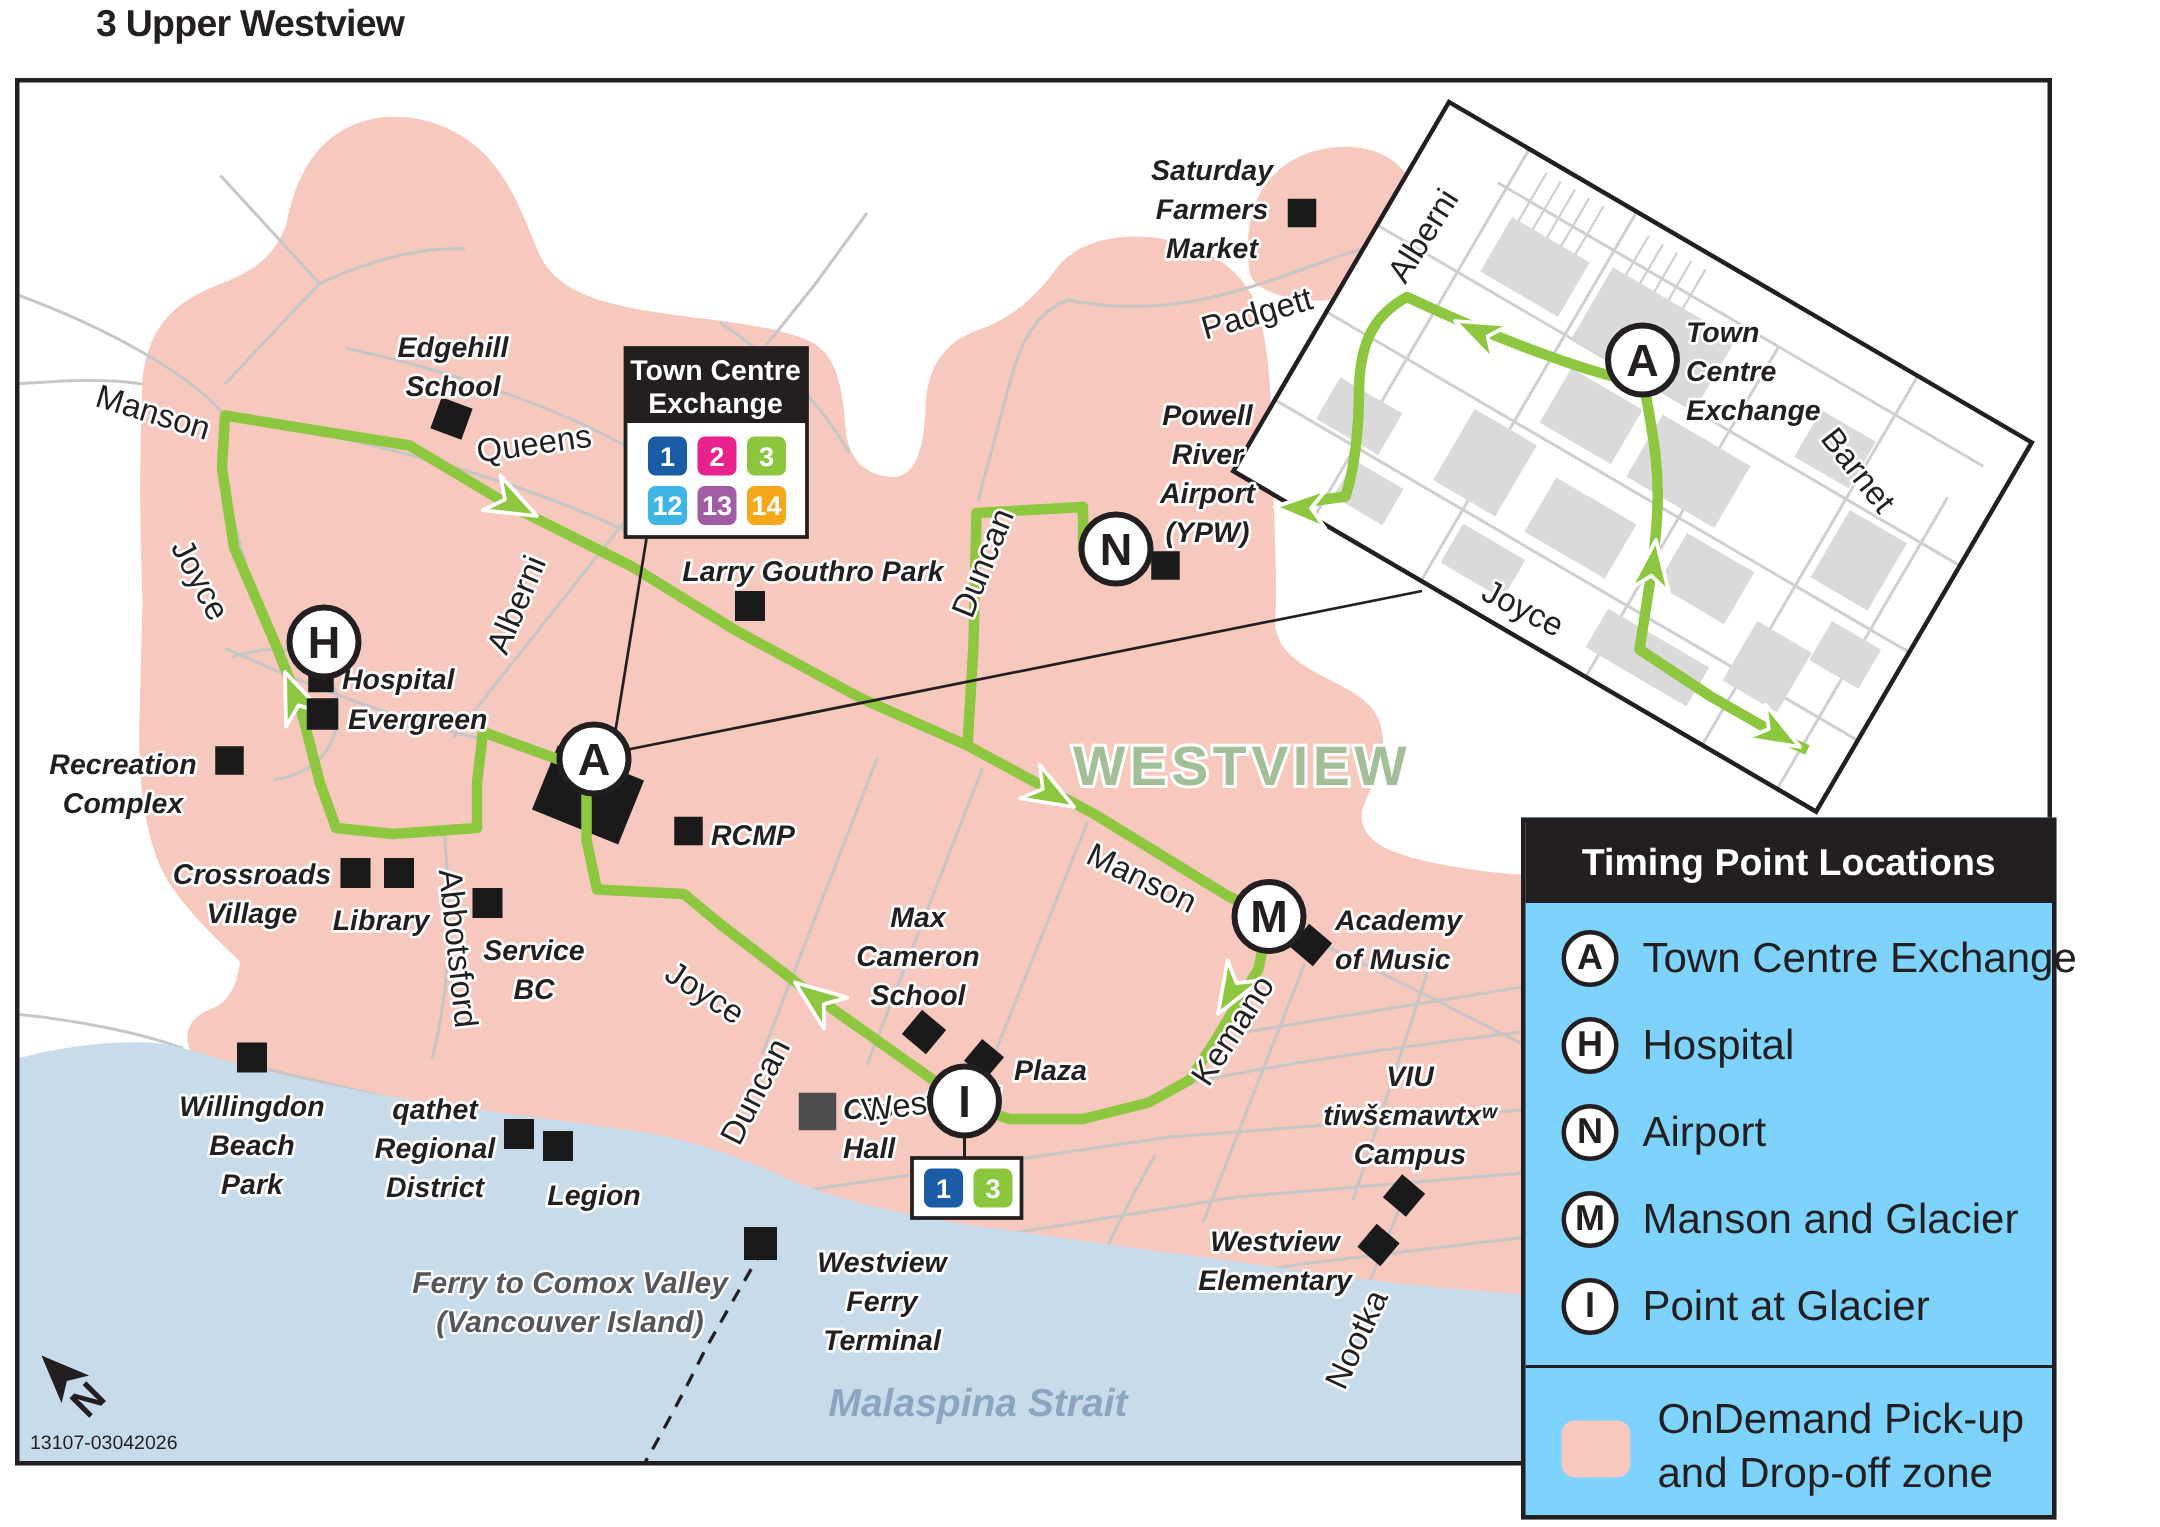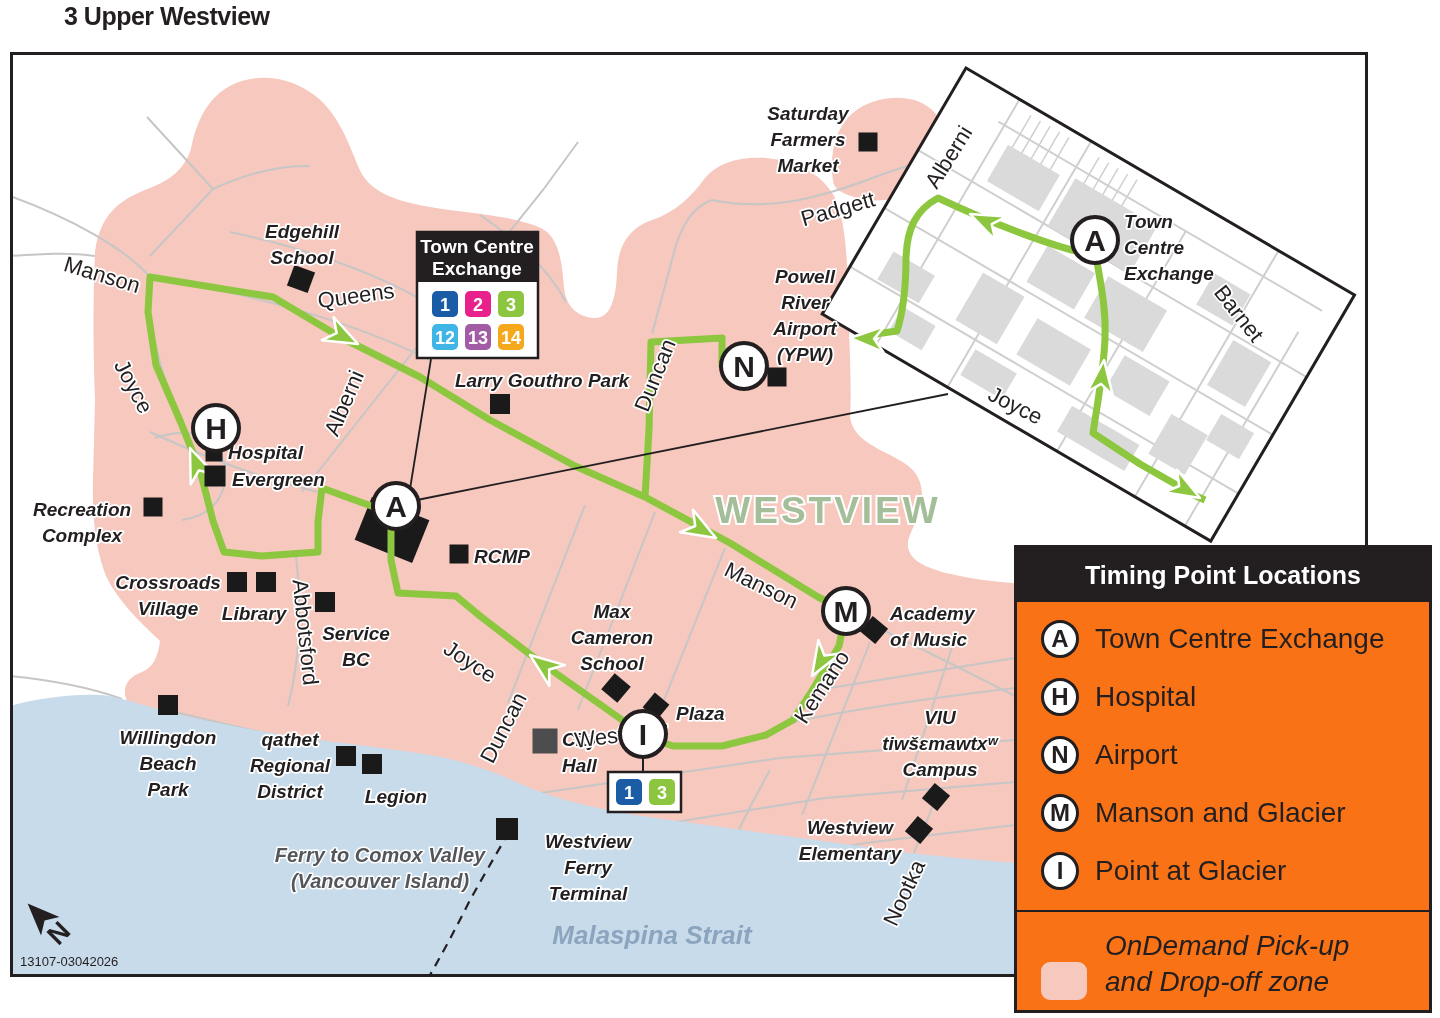--- a/index.html
+++ b/index.html
@@ -21,32 +21,32 @@
   .lbl-area { font-size:37px; font-weight:700; fill:#A4BE9A; letter-spacing:3px;
              stroke:#fff; stroke-width:4px; paint-order:stroke; text-anchor:middle; }
   .lbl-water { font-size:26px; font-style:italic; font-weight:700; fill:#8CA5BE; text-anchor:middle; }
   .lbl-code { font-size:13px; fill:#231F20; text-anchor:start; }
   .anchor-start { text-anchor:start; }
   .marker-letter { font-size:30px; font-weight:700; fill:#231F20; text-anchor:middle; }
   .badge-num { font-size:18px; font-weight:700; fill:#fff; text-anchor:middle; }
   .tce-title { font-size:19px; font-weight:700; fill:#fff; text-anchor:middle; }
 
   
-  .legend { position:absolute; left:1014px; top:545px; width:418px; height:468px;
-            background:#f97316; border:3px solid #231F20; box-sizing:border-box; z-index:5; }
+  .legend { position:absolute; left:1014px; top:545px; width:357px; height:468px;
+            background:#7dd3fc; border:3px solid #231F20; box-sizing:border-box; z-index:5; }
   .legend-header { background:#231F20; color:#fff; font-size:25px; font-weight:700;
             text-align:center; height:54px; line-height:54px; }
   .legend-items { padding:8px 0 0 24px; }
   .legend-item { display:flex; align-items:center; gap:16px; height:58px; }
   .tp-circle { width:38px; height:38px; border:3px solid #231F20; border-radius:50%;
             display:flex; align-items:center; justify-content:center; font-weight:700;
             font-size:24px; color:#231F20; flex:0 0 auto; box-sizing:border-box; background:#fff; }
   .legend-item-label { font-size:28px; color:#231F20; white-space:nowrap; }
   .legend-divider { border:none; border-top:2px solid #231F20; margin:10px 0 0 0; }
-  .zone-row { display:flex; gap:18px; padding:16px 0 0 24px; align-items:flex-end;font-style:italic; }
+  .zone-row { display:flex; gap:18px; padding:16px 0 0 24px; align-items:center; }
   .zone-swatch { width:46px; height:38px; border-radius:9px; flex:0 0 auto; margin-top:5px; background:#F6C8BE; }
   .zone-label { font-size:28px; color:#231F20; line-height:1.28; }
 </style>
 </head>
 <body>
 
 <div class="map-frame">
 <svg width="1440" height="1018" viewBox="0 0 1440 1018" xmlns="http://www.w3.org/2000/svg">
   <defs>
     <clipPath id="insetClip">

